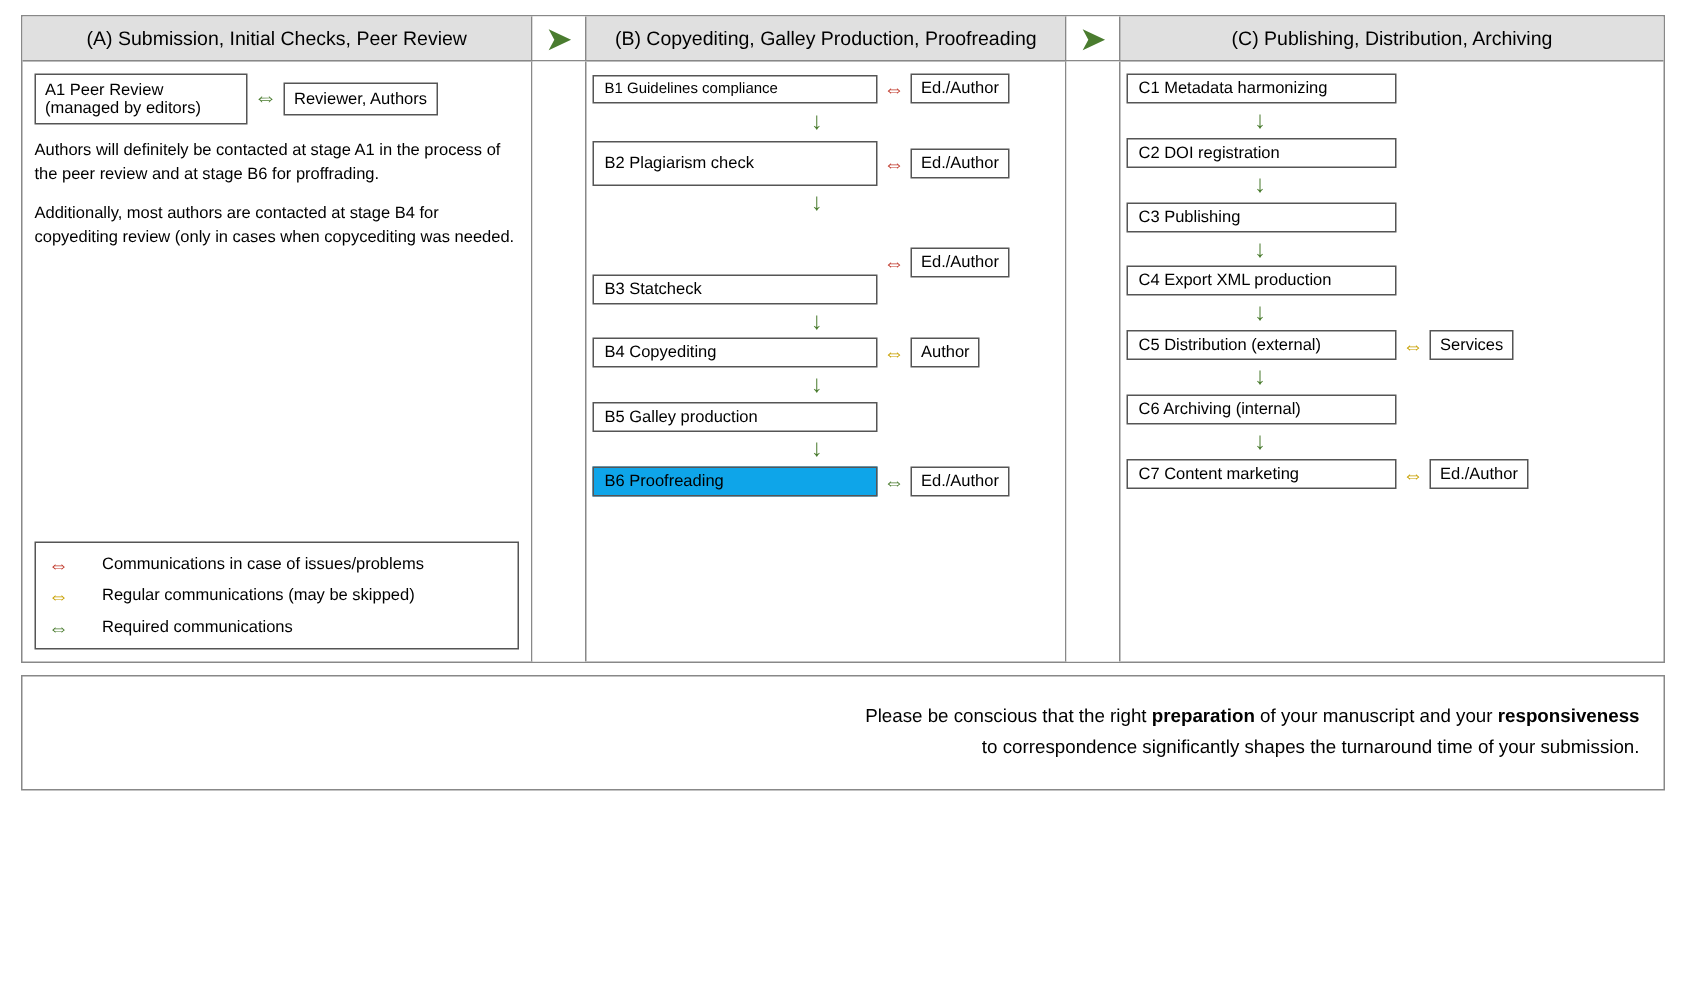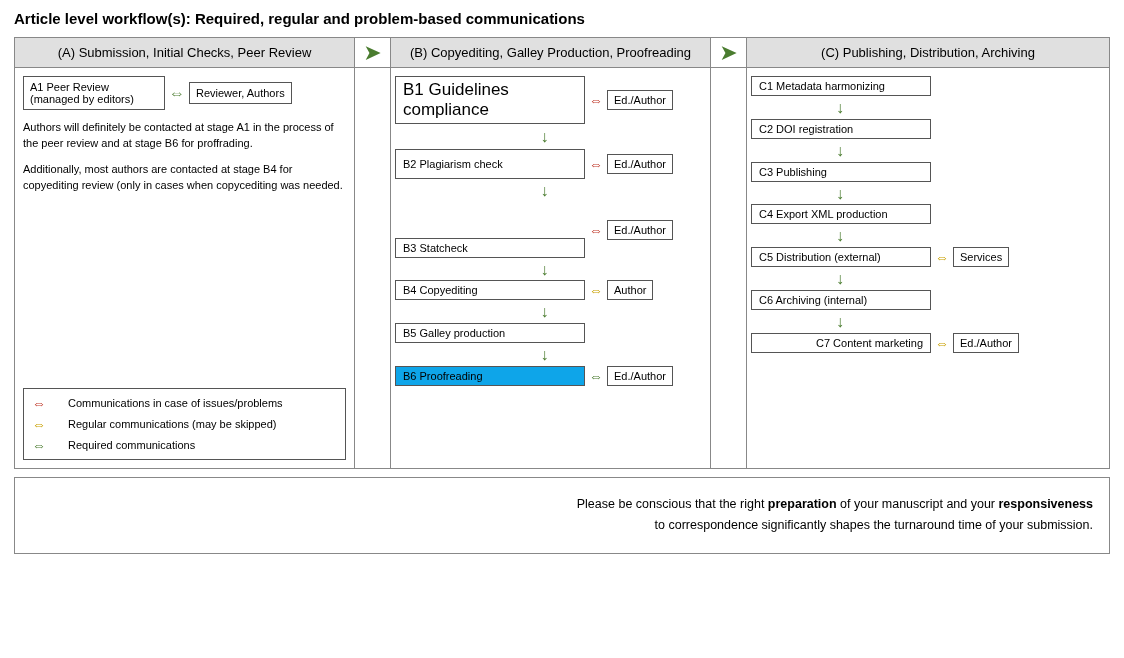--- a/index.html
+++ b/index.html
@@ -31,23 +31,20 @@
       text-align: center;
       line-height: 1;
       margin: 1px 0;
     }
   </style>
 </head>
 <body>
 
 <div class="outer">
 
-  <div class="page-title">
-    <span style="font-weight: bold;">Article level workflow(s):</span><span> Required, regular and problem-based communications</span>
-  </div>
 
   <div style="border:1px solid #888; background:#fff;">
 
     <div style="display:flex; background:#e0e0e0; border-bottom:1px solid #888;">
       <div style="width:340px; text-align:center; padding:7px 6px; font-size:13px; font-weight:normal; border-right:1px solid #888;">
         <span>(A) Submission, Initial Checks, Peer Review</span>
       </div>
       <div style="width:36px; display:flex; align-items:center; justify-content:center; background:#fff; border-right:1px solid #888;">
         <span style="color:#4a7c2f; font-size:22px;">➤</span>
       </div>
@@ -99,21 +96,21 @@
         </div>
       </div>
 
       <div style="width:36px; border-right:1px solid #888; background:#fff;"></div>
 
       <div style="width:320px; border-right:1px solid #888; padding:8px 4px; display:flex; flex-direction:column; align-items:center;">
 
         <div style="display:flex; flex-direction:column; align-items:center; width:100%;">
 
           <div style="display:flex; align-items:center; width:100%; margin-bottom:2px;">
-            <div style="border:1px solid #555; padding:3px 7px; font-size:17px; background:#fff; width:190px;">B1 Guidelines compliance</div>
+            <div style="border:1px solid #555; padding:3px 7px; font-size:10px; background:#fff; width:190px;">B1 Guidelines compliance</div>
             <span style="color:#c0392b; font-size:14px; margin:0 4px;">⇔</span>
             <div style="border:1px solid #555; padding:3px 6px; font-size:11px; background:#fff; text-align:center;">Ed./Author</div>
           </div>
           <div class="down-arrow" style="color:#4a7c2f; font-size:16px; text-align:left; width:190px; padding-left:85px; line-height:1.3;">↓</div>
 
           <div style="display:flex; align-items:center; width:100%; margin-bottom:2px;">
             <div style="border:1px solid #555; padding:8px 7px; font-size:11px; background:#fff; width:190px;">B2 Plagiarism check</div>
             <span style="color:#c0392b; font-size:14px; margin:0 4px;">⇔</span>
             <div style="border:1px solid #555; padding:3px 6px; font-size:11px; background:#fff; text-align:center;">Ed./Author</div>
           </div>
@@ -179,21 +176,21 @@
             <div style="border:1px solid #555; padding:3px 6px; font-size:11px; background:#fff; text-align:center;">Services</div>
           </div>
           <div style="color:#4a7c2f; font-size:16px; padding-left:85px; line-height:1.3;">↓</div>
 
           <div style="display:flex; align-items:center; margin-bottom:2px;">
             <div style="border:1px solid #555; padding:3px 7px; font-size:11px; background:#fff; min-width:180px;">C6 Archiving (internal)</div>
           </div>
           <div style="color:#4a7c2f; font-size:16px; padding-left:85px; line-height:1.3;">↓</div>
 
           <div style="display:flex; align-items:center; margin-bottom:2px;">
-            <div style="border:1px solid #555; padding:3px 7px; font-size:11px; background:#fff; min-width:180px;text-align:right;">C7 Content marketing</div>
+            <div style="border:1px solid #555; padding:3px 7px; font-size:11px; background:#fff; min-width:180px;">C7 Content marketing</div>
             <span style="color:#c8a000; font-size:14px; margin:0 4px;">⇔</span>
             <div style="border:1px solid #555; padding:3px 6px; font-size:11px; background:#fff; text-align:center;">Ed./Author</div>
           </div>
 
         </div>
       </div>
 
     </div>
 
   </div>

